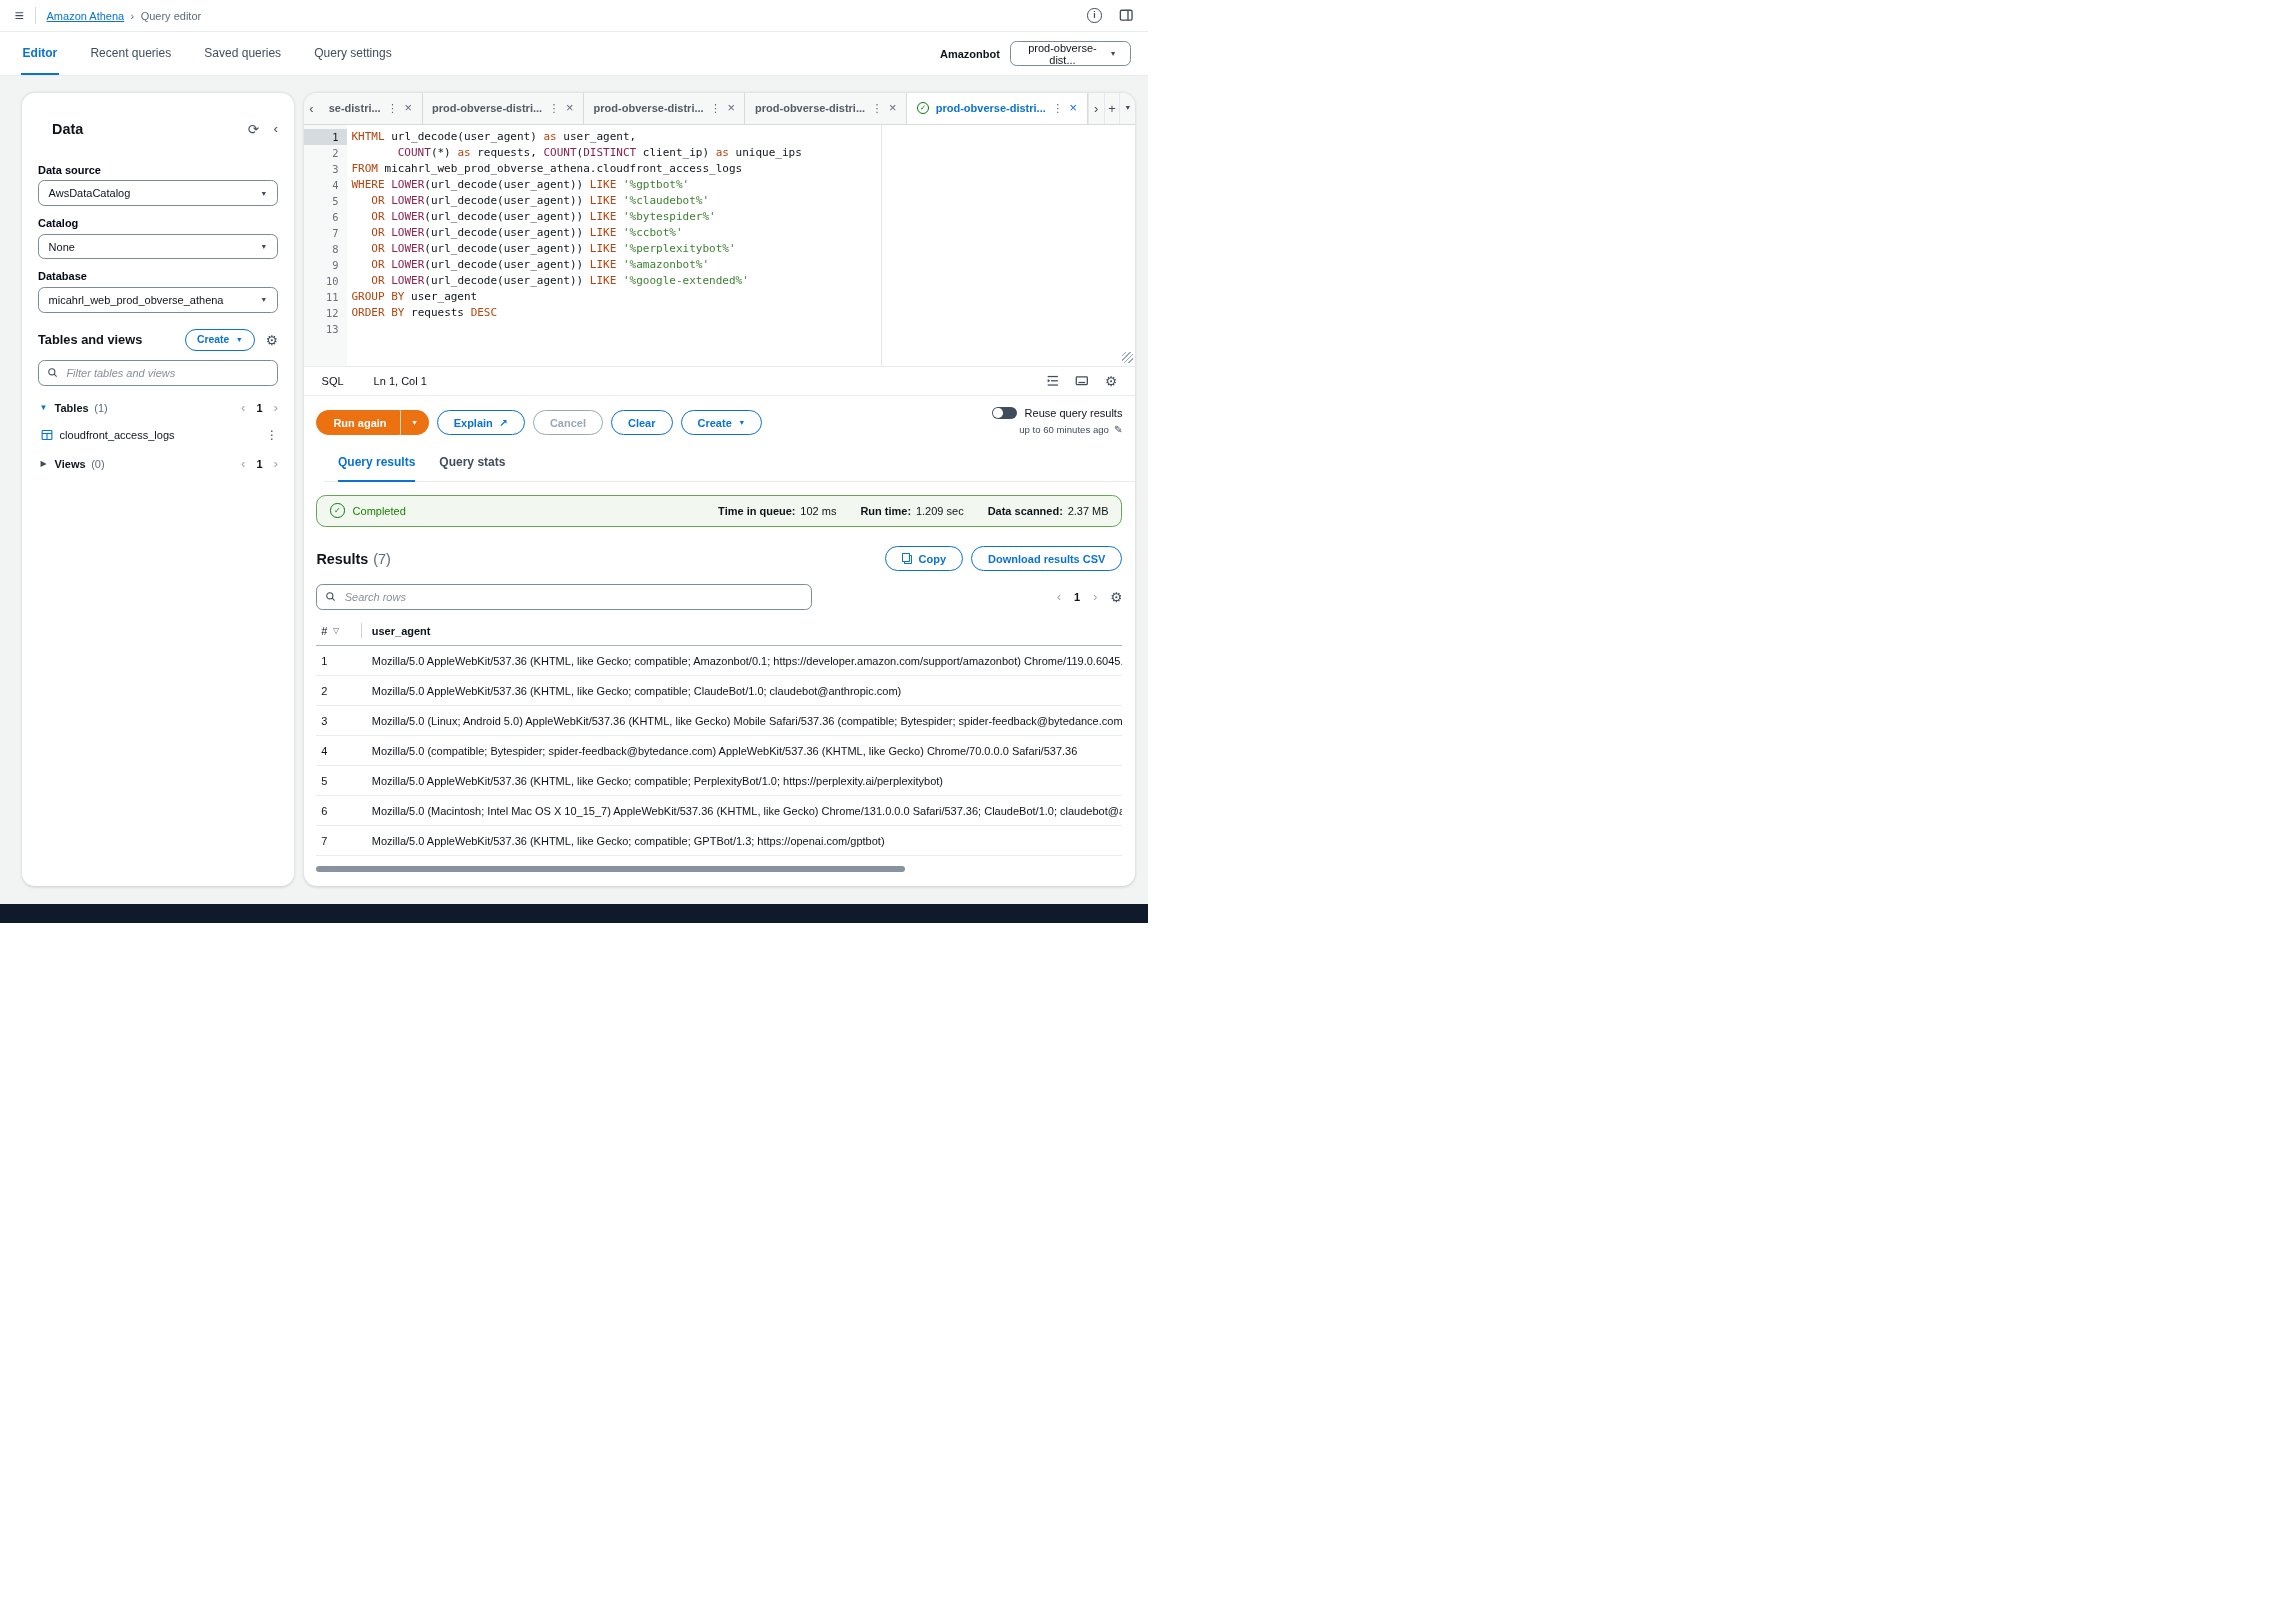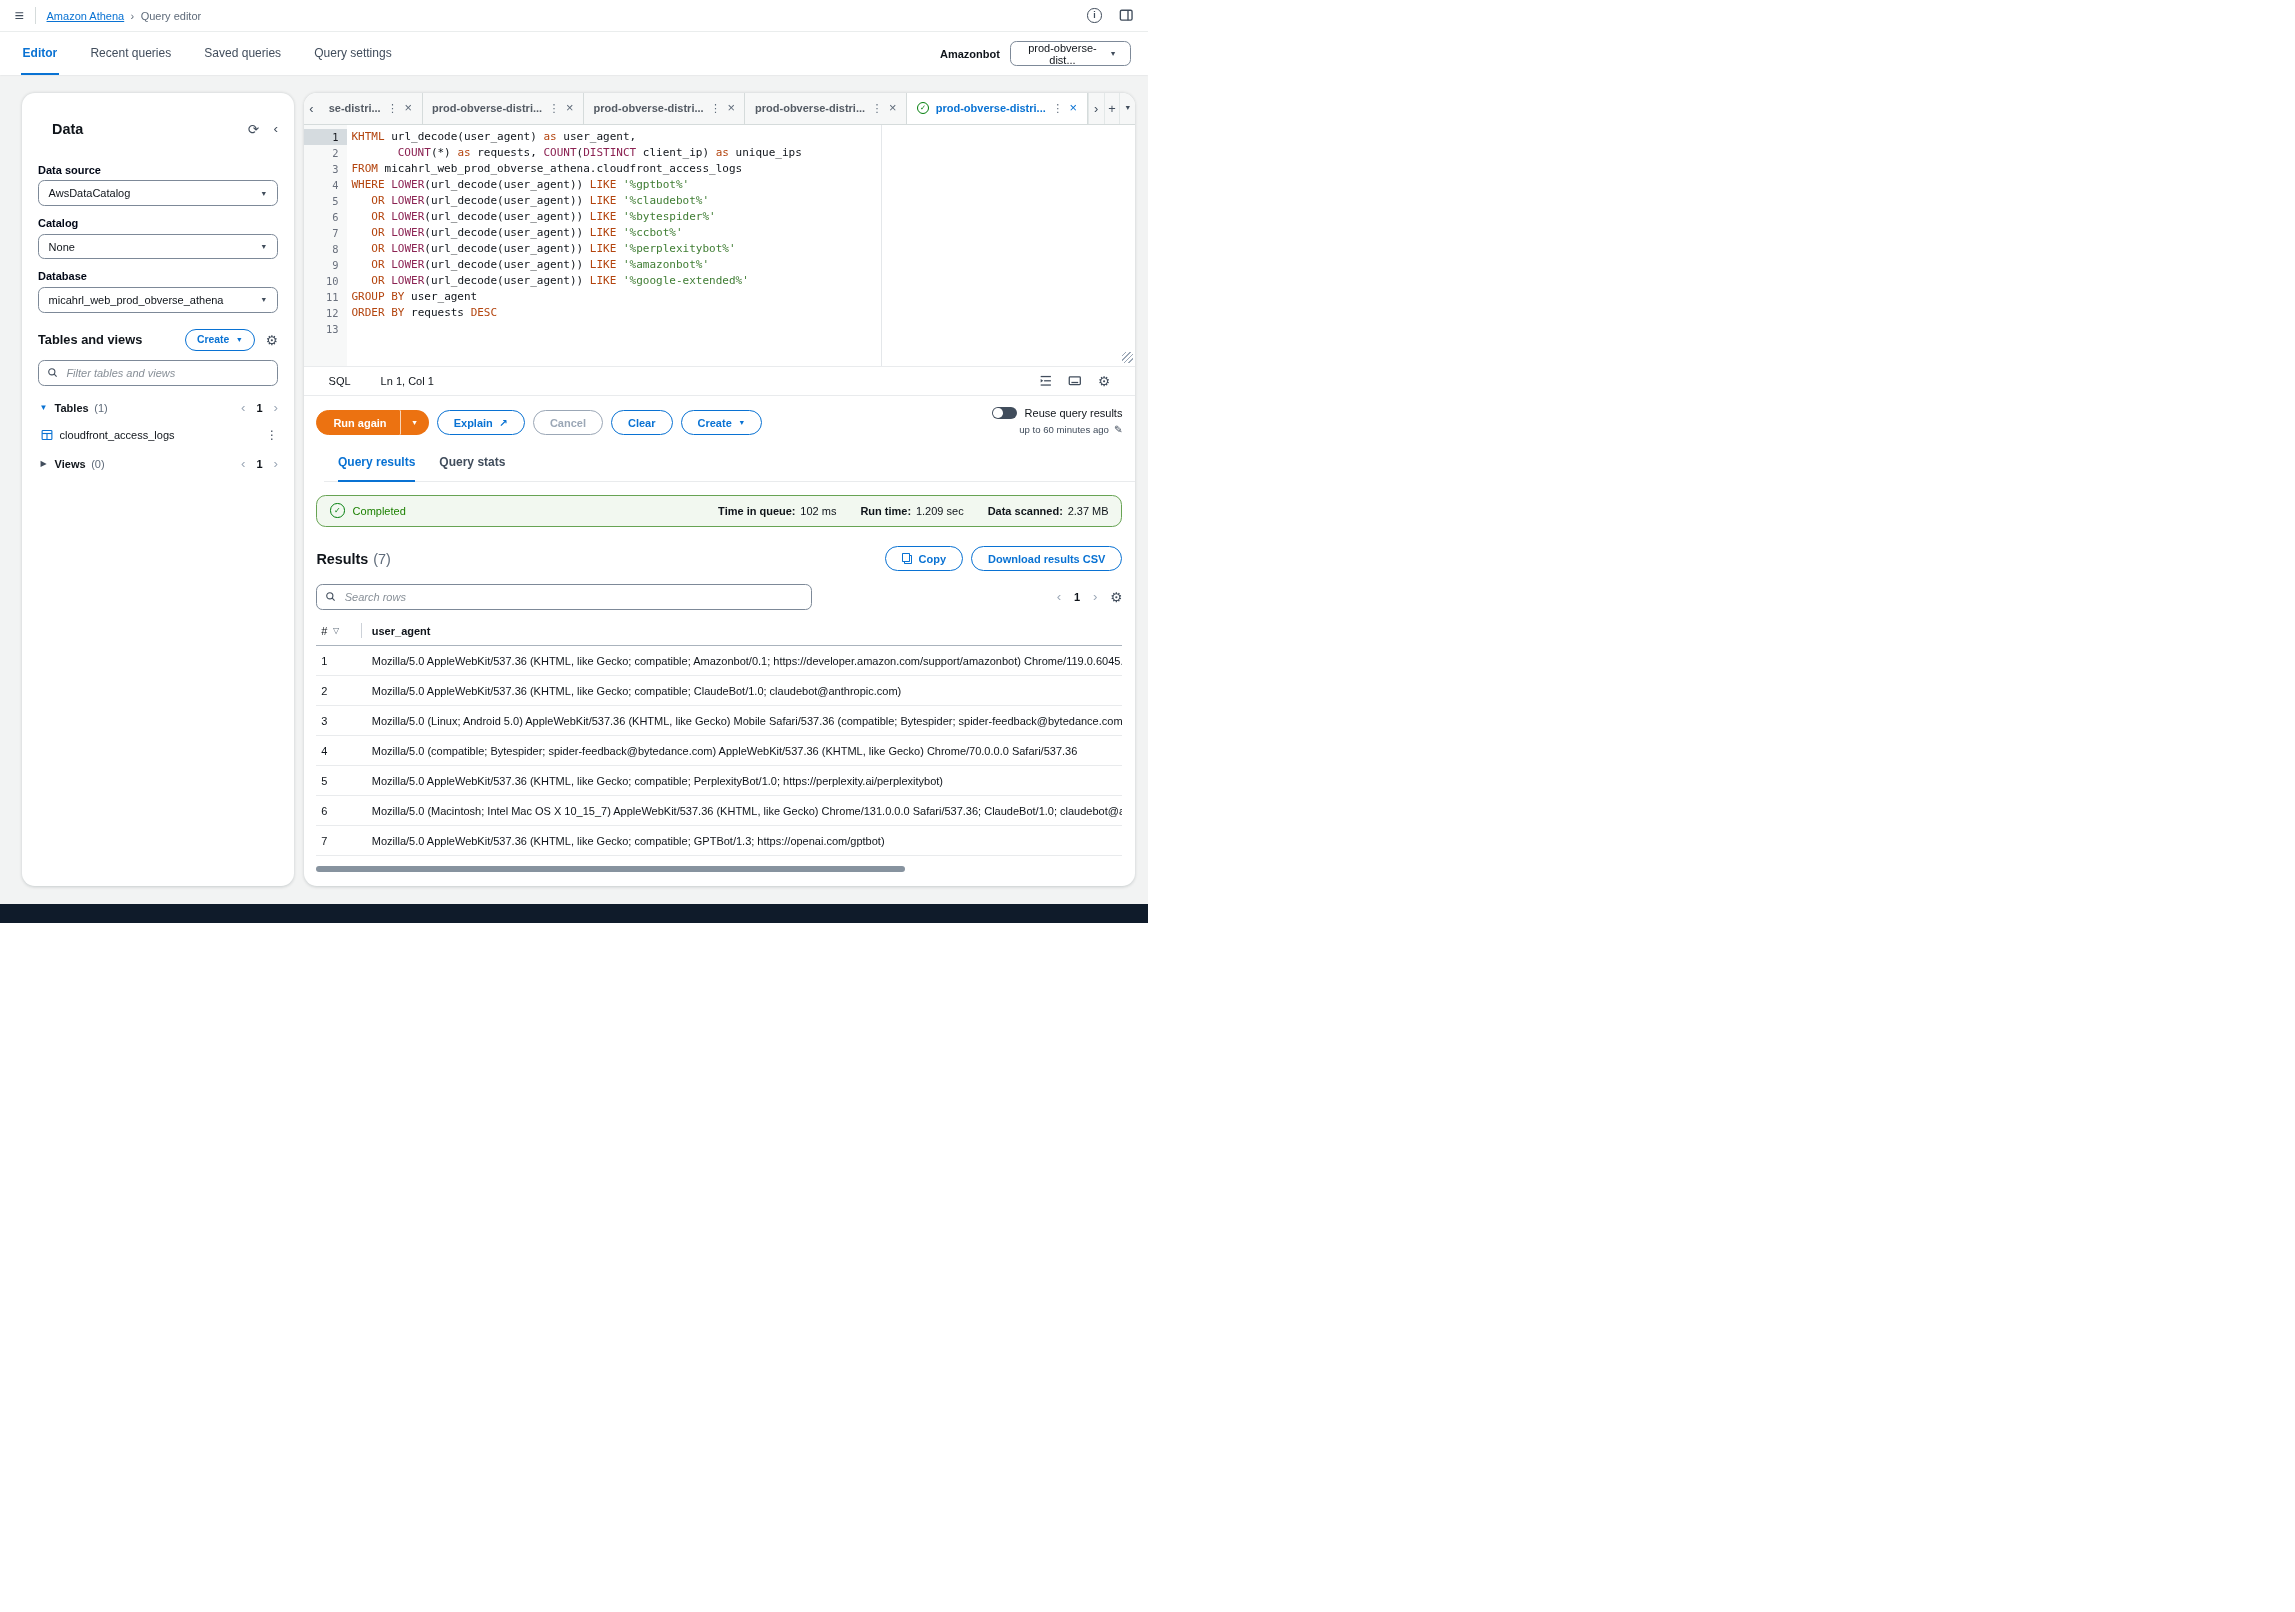--- a/index.html
+++ b/index.html
@@ -99,21 +99,21 @@
   .gl.active { background: #d5dbdf; color: #16191f; }
   .code { flex: 1; position: relative; padding: 4.8px 0 0 4.8px; font: 11px/16px "DejaVu Sans Mono", monospace; color: #0f141a; overflow: hidden; }
   .print-margin { position: absolute; top: 0; bottom: 0; left: calc(4.8px + 80ch); width: 0.8px; background: #e4e7ea; }
   .cl { white-space: pre; position: relative; }
   .tk-k { color: #b3440e; }
   .tk-f { color: #8b2252; }
   .tk-s { color: #3f7d33; }
   .tk-t { color: #0f141a; }
   .resize-handle { position: absolute; right: 2.4px; bottom: 2.4px; width: 11px; height: 11px; background: repeating-linear-gradient(135deg, transparent 0 2.4px, #9ba7b6 2.4px 3.2px); cursor: nwse-resize; }
 
-  .statusbar { display: flex; align-items: center; gap: 30px; height: 30px; padding: 0 25px; border-top: 0.8px solid #e9ebed; border-bottom: 0.8px solid #e9ebed; font-size: 11px; }
+  .statusbar { display: flex; align-items: center; gap: 30px; height: 30px; padding: 0 18px; border-top: 0.8px solid #e9ebed; border-bottom: 0.8px solid #e9ebed; font-size: 11px; }
   .status-icons { margin-left: auto; display: flex; align-items: center; gap: 16px; }
   .status-icons .icon-btn { font-size: 13.6px; }
 
   .actions { display: flex; align-items: flex-end; gap: 8px; padding: 11px 12.8px 9.6px; }
   .reuse { margin-left: auto; display: flex; flex-direction: column; align-items: flex-end; gap: 4px; }
   .reuse-top { display: flex; align-items: center; gap: 7.2px; font-size: 11px; }
   .toggle { width: 25.5px; height: 12.8px; border-radius: 6.4px; background: #414d5c; position: relative; display: inline-block; cursor: pointer; }
   .knob { position: absolute; left: 1.6px; top: 1.6px; width: 9.6px; height: 9.6px; border-radius: 50%; background: #fff; }
   .reuse-note { font-size: 9.6px; color: #414d5c; display: flex; align-items: center; gap: 4.8px; }
   .pencil { font-size: 10.4px; color: #414d5c; }

